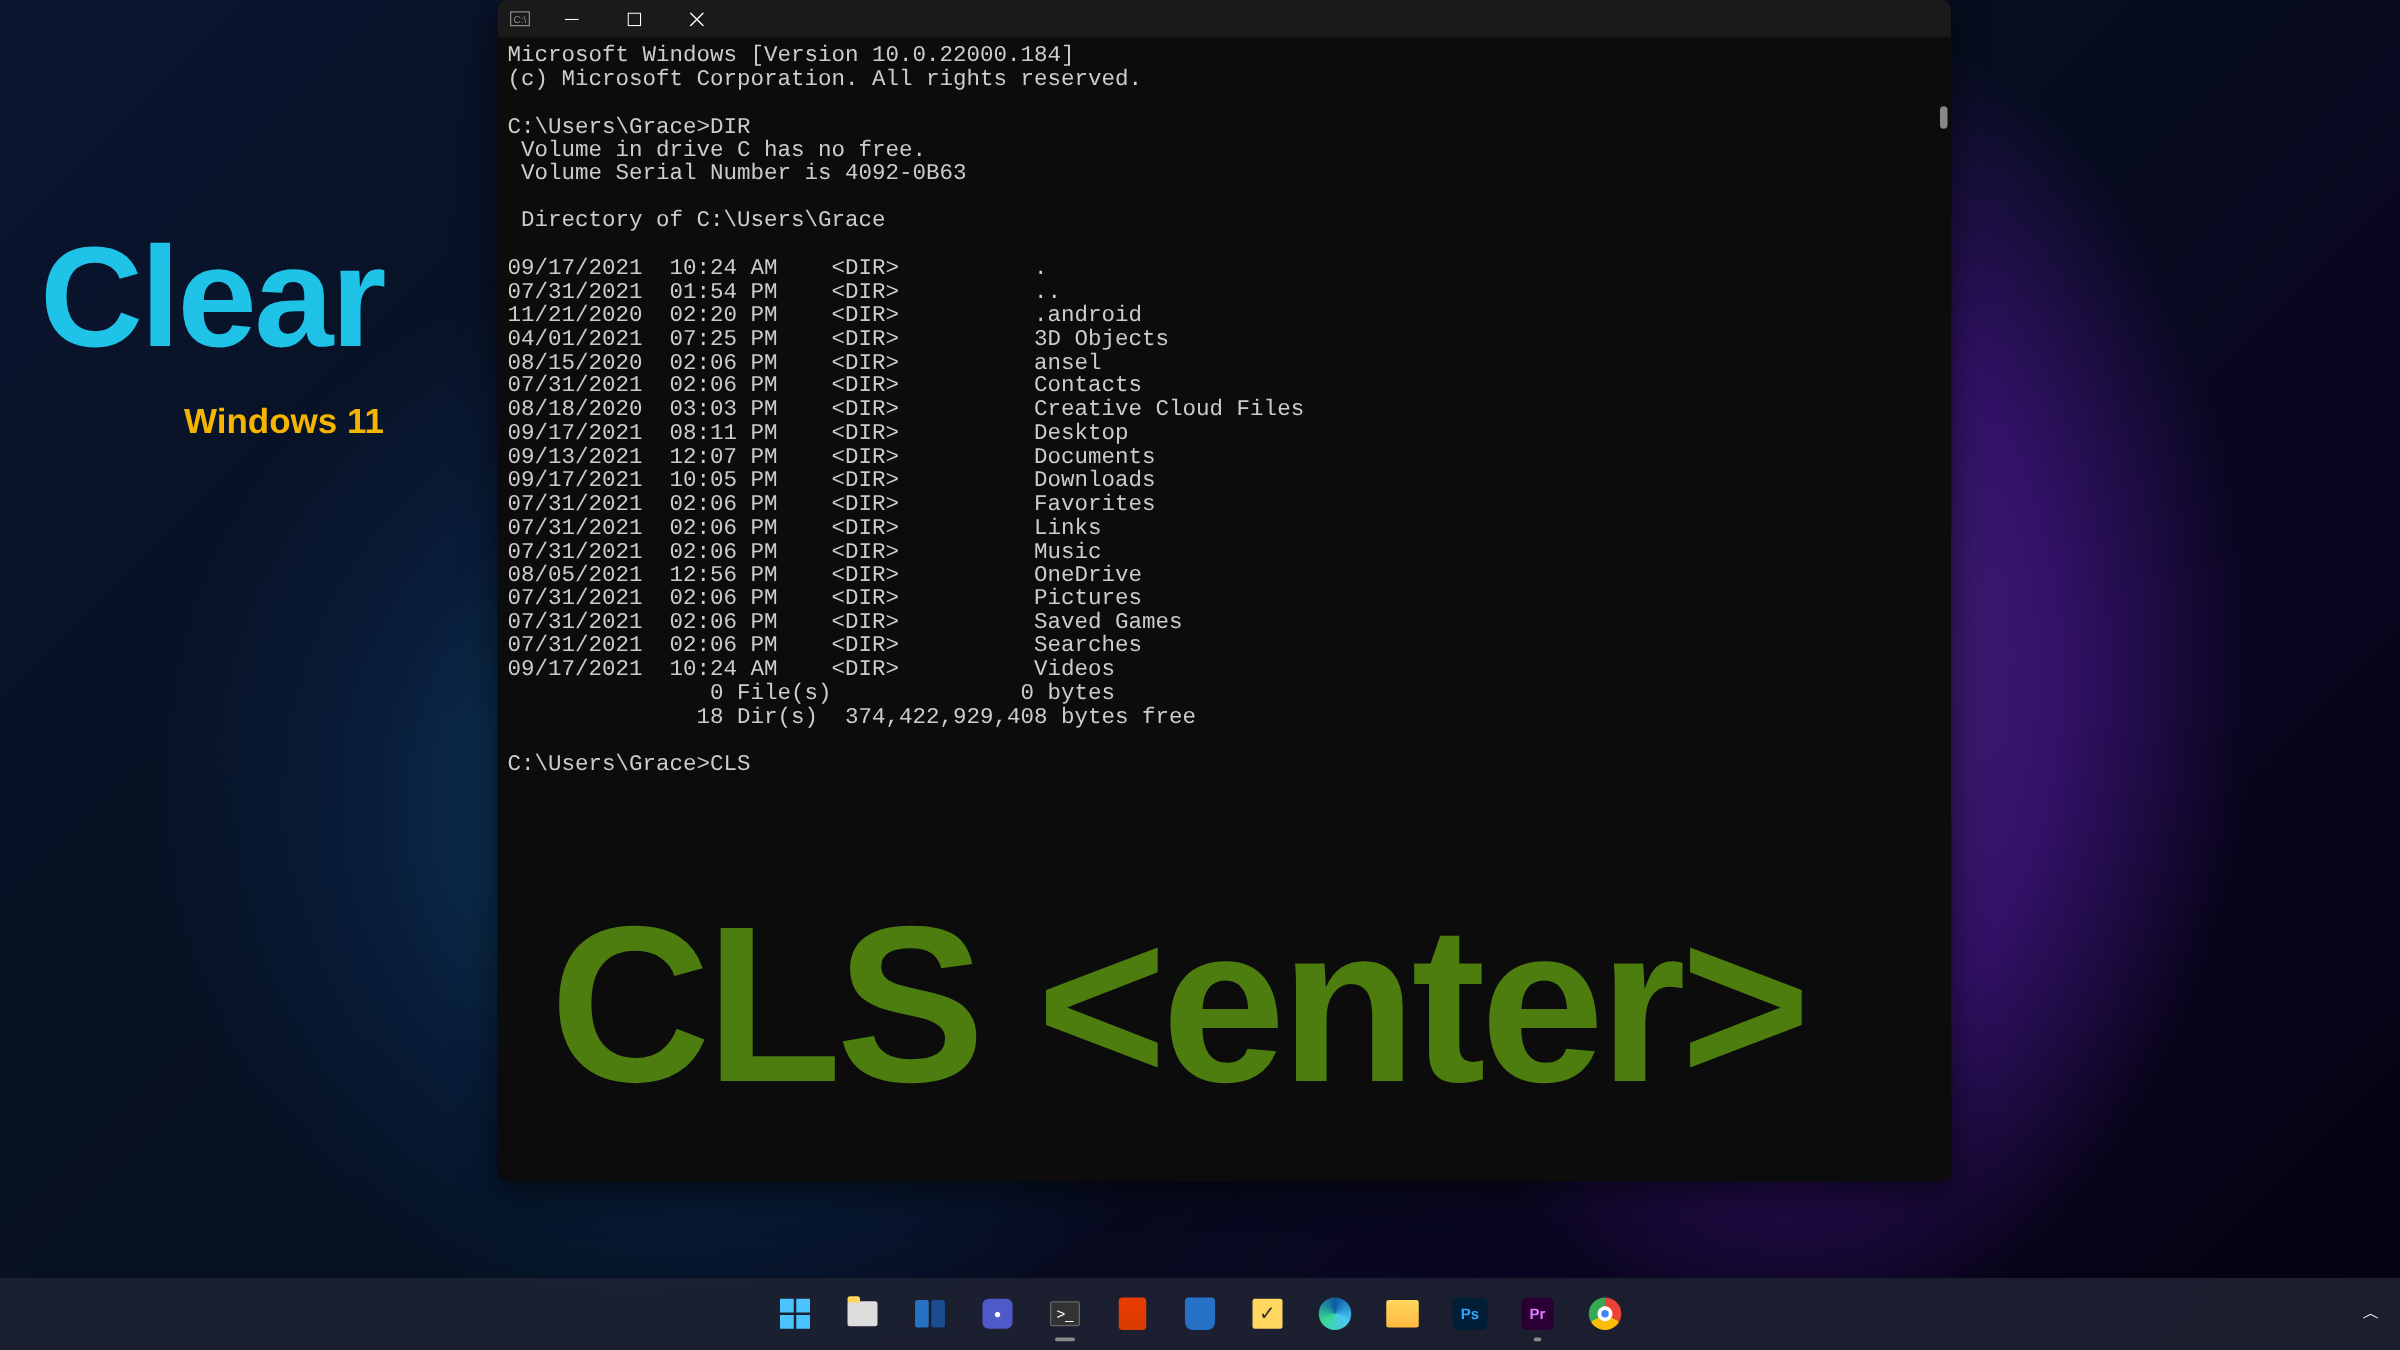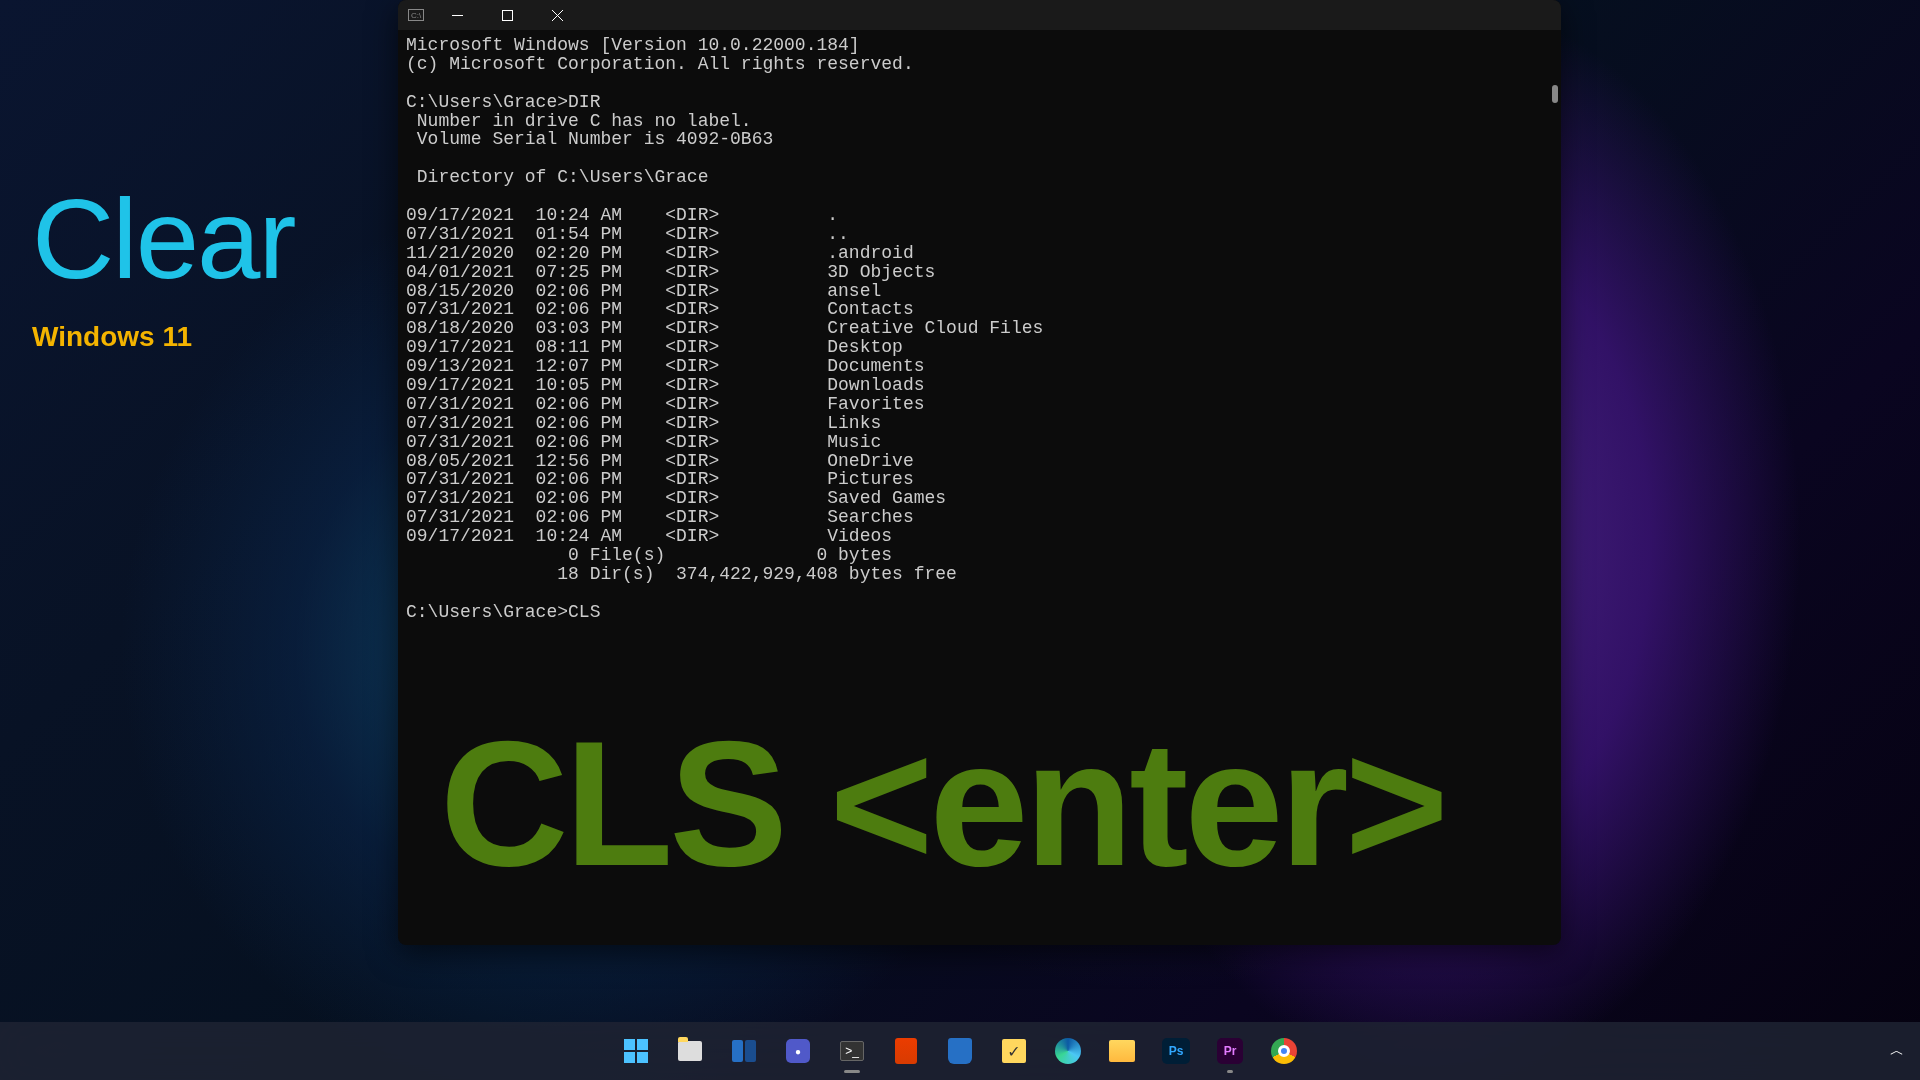--- a/index.html
+++ b/index.html
@@ -1,21 +1,21 @@
 <!DOCTYPE html>
 <html><head>
 <meta charset="utf-8">
 <style>
 *{margin:0;padding:0;box-sizing:border-box}
 body{width:1920px;height:1080px;overflow:hidden;font-family:'Segoe UI',sans-serif;position:relative;background:#000}
 .wallpaper{position:absolute;inset:0;background:radial-gradient(ellipse 800px 800px at 60% 55%,rgba(80,120,200,0.15) 0%,transparent 50%),radial-gradient(ellipse 600px 900px at 75% 50%,rgba(120,60,200,0.6) 0%,rgba(60,20,120,0.8) 35%,transparent 60%),radial-gradient(ellipse 700px 700px at 30% 60%,rgba(20,100,140,0.7) 0%,rgba(10,40,80,0.5) 40%,transparent 65%),linear-gradient(135deg,#0a1530 0%,#081225 25%,#05101f 50%,#0a0520 75%,#050210 100%)}
 .ring{position:absolute;left:50%;top:50%;transform:translate(-50%,-50%);width:900px;height:900px;border-radius:50%;background:radial-gradient(circle,transparent 43%,rgba(100,150,220,0.12) 45%,rgba(60,100,180,0.2) 47%,rgba(40,70,150,0.15) 49%,rgba(100,60,200,0.18) 51%,rgba(140,80,220,0.12) 53%,transparent 56%)}
 .caption-block{position:absolute;left:32px;top:185px;z-index:5}
-.caption-line{font-weight:400;color:#1fc3e8;font-size:114px;line-height:0.95;margin-bottom:28px;letter-spacing:-2px;font-family:Arial,sans-serif}
-.caption-sub{font-weight:700;color:#f4b400;font-size:28px;margin-top:8px;font-family:Arial,sans-serif}
+.caption-line{font-weight:700;color:#1fc3e8;font-size:114px;line-height:0.95;margin-bottom:28px;letter-spacing:-2px;font-family:Arial,sans-serif}
+.caption-sub{font-weight:700;color:#f4b400;font-size:28px;text-align:right;margin-top:8px;font-family:Arial,sans-serif}
 .cmd-win{position:absolute;left:398px;top:0;width:1163px;height:945px;background:#0c0c0c;border-radius:8px;box-shadow:0 8px 30px rgba(0,0,0,0.6);z-index:10;display:flex;flex-direction:column;overflow:hidden}
 .titlebar{height:30px;background:#1a1a1a;display:flex;align-items:center;padding-left:10px;color:#fff;font-size:13px}
 .tb-icon{width:16px;height:12px;border:1px solid #888;margin-right:8px;position:relative;font-size:8px;display:flex;align-items:center;justify-content:center;color:#888}
 .tb-title{flex:1}
 .win-btns{display:flex;height:100%}
 .win-btn{width:50px;display:flex;align-items:center;justify-content:center;color:#fff;font-size:12px}
 .cmd-body{flex:1;padding:6px 8px;font-family:Consolas,'Courier New',monospace;font-size:18px;line-height:1.05;color:#cccccc;white-space:pre;overflow:hidden;position:relative}
 .scroll-indicator{position:absolute;right:3px;top:55px;width:6px;height:18px;background:#888;border-radius:3px}
 .big-cls{position:absolute;left:440px;top:715px;z-index:20;font-weight:800;color:#4d7c0f;font-size:178px;letter-spacing:-4px;font-family:Arial,sans-serif;line-height:1}
 .taskbar{position:absolute;bottom:0;left:0;right:0;height:58px;background:rgba(30,35,50,0.85);backdrop-filter:blur(20px);display:flex;align-items:center;justify-content:center;z-index:30}
@@ -75,21 +75,21 @@
           <svg width="11" height="11" viewBox="0 0 11 11">
             <path d="M0 0 L11 11 M11 0 L0 11" stroke="#fff" stroke-width="1"></path>
           </svg>
         </div>
     </div>
   </div>
   <div class="cmd-body"><span>Microsoft Windows [Version 10.0.22000.184]</span>
 <span>(c) Microsoft Corporation. All rights reserved.</span>
 
 <span>C:\Users\Grace&gt;DIR</span>
-<span> Number in drive C has no label.</span>
+<span> Volume in drive C has no free.</span>
 <span> Volume Serial Number is 4092-0B63</span>
 
 <span> Directory of C:\Users\Grace</span>
 
 <span>09/17/2021  10:24 AM    &lt;DIR&gt;          .</span>
 <span>07/31/2021  01:54 PM    &lt;DIR&gt;          ..</span>
 <span>11/21/2020  02:20 PM    &lt;DIR&gt;          .android</span>
 <span>04/01/2021  07:25 PM    &lt;DIR&gt;          3D Objects</span>
 <span>08/15/2020  02:06 PM    &lt;DIR&gt;          ansel</span>
 <span>07/31/2021  02:06 PM    &lt;DIR&gt;          Contacts</span>

